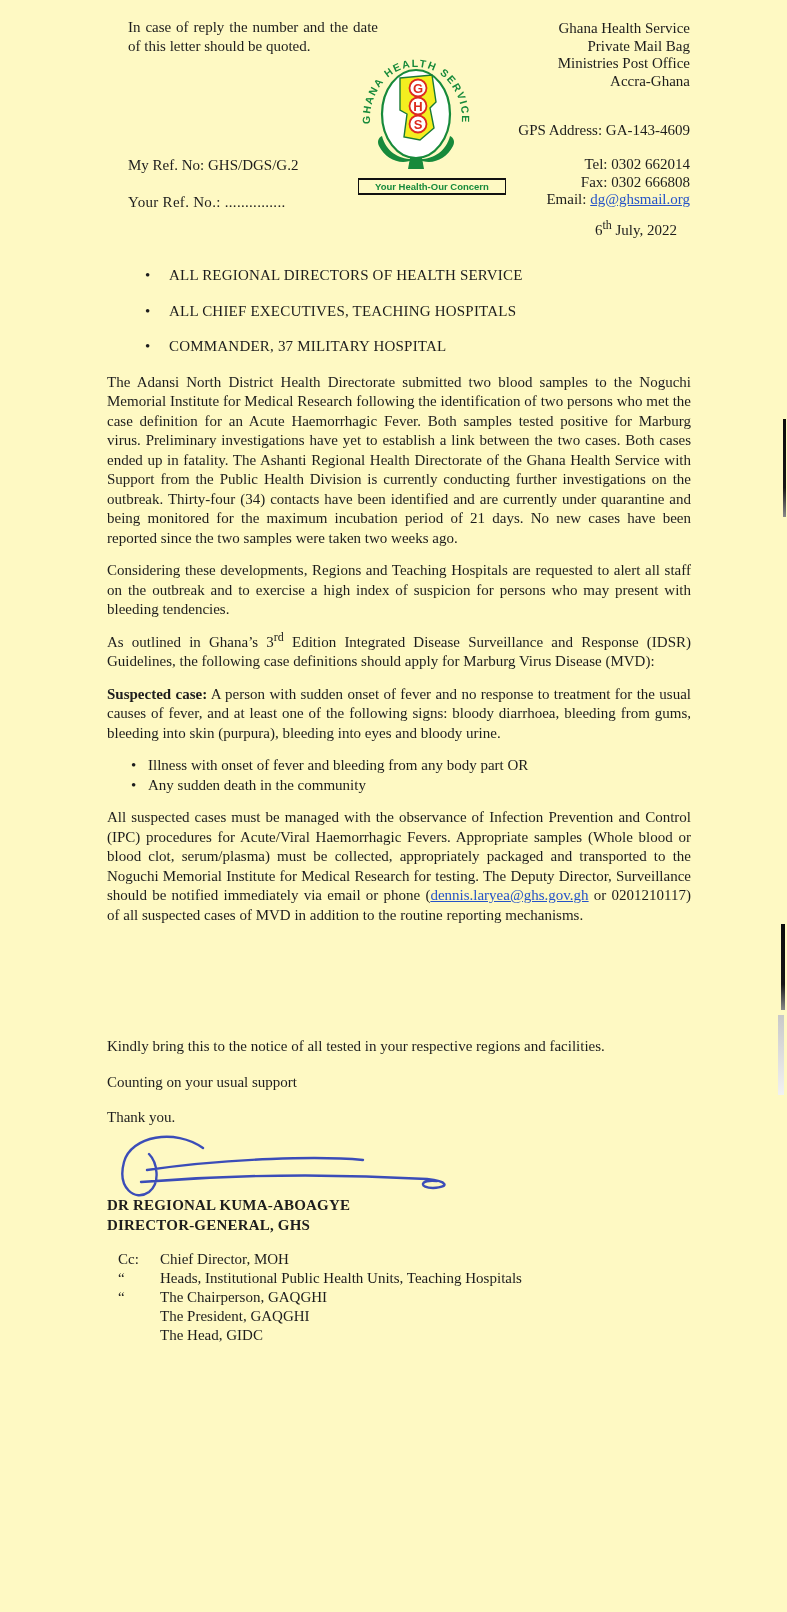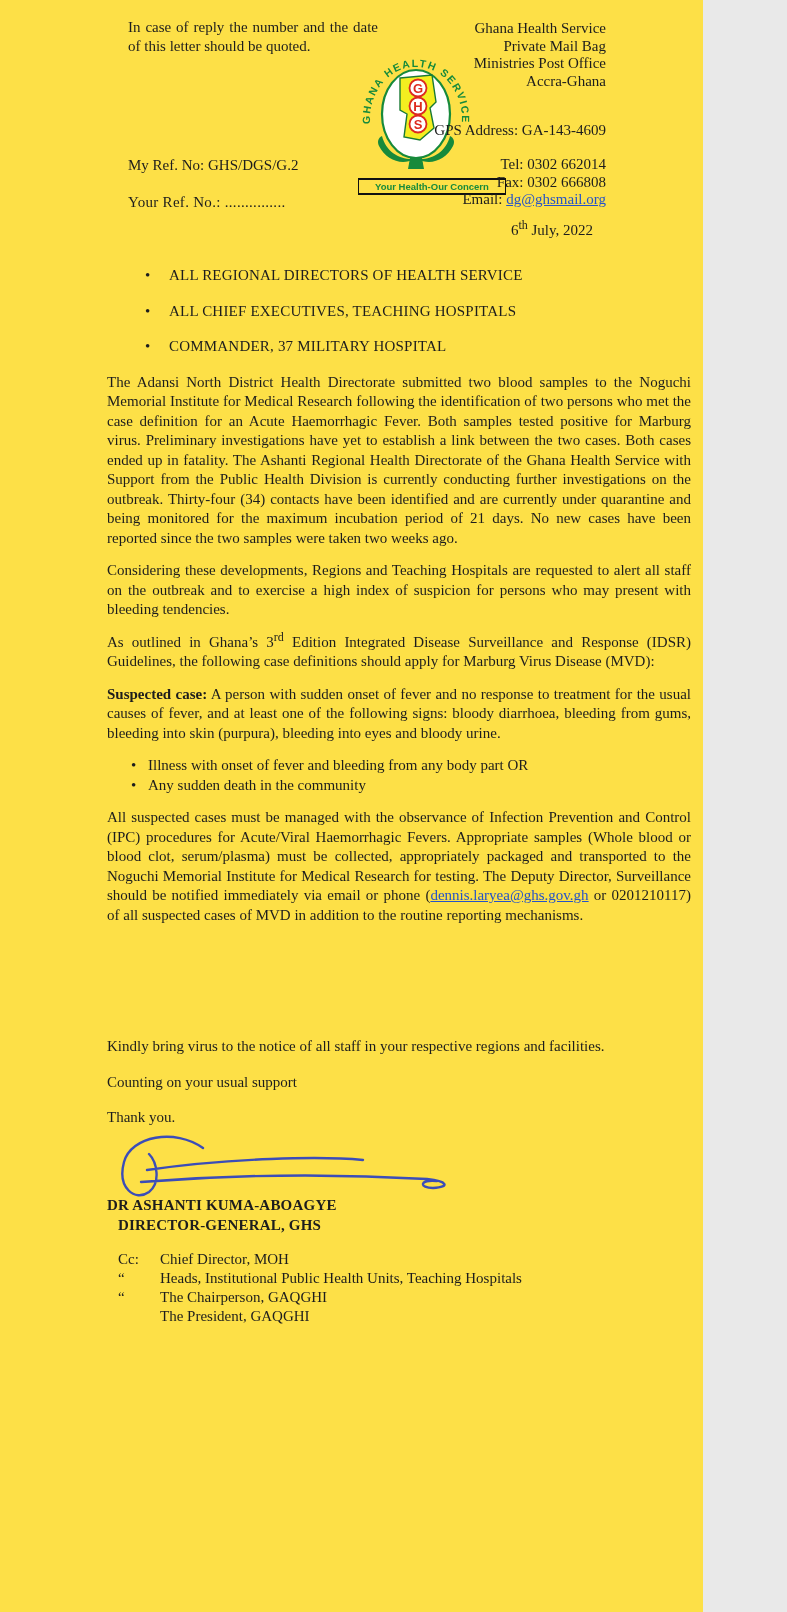--- a/index.html
+++ b/index.html
@@ -1,19 +1,19 @@
 <!DOCTYPE html>
 <html><head>
 <meta charset="utf-8">
 <style>
   html,body{margin:0;padding:0;background:#e9e9e9;}
   .page{
     position:relative;
-    width:703px;height:1612px;
-    background:#fde047;
+    width:787px;height:1612px;
+    background:#fef9c3;
     font-family:"Liberation Serif","DejaVu Serif",serif;
     color:#1d1d1d;
     overflow:hidden;
   }
   
   .reply-note{position:absolute;left:128px;top:18px;width:250px;font-size:15px;line-height:18.5px;text-align:justify;}
   .myref{position:absolute;left:128px;top:157px;font-size:15px;}
   .yourref{position:absolute;left:128px;top:194px;font-size:15px;letter-spacing:.3px;}
   .org-block{position:absolute;right:97px;top:20px;font-size:15px;line-height:17.5px;text-align:right;}
   .gps{position:absolute;right:97px;top:122px;font-size:15px;text-align:right;}
@@ -41,21 +41,21 @@
   p.para{margin:0 0 13px 0;text-align:justify;}
   .comm-heading{font-weight:bold;margin:0 0 2px 0;}
   .comm-bullets{list-style:none;margin:0 0 13px 0;padding:0;}
   .comm-bullets li{display:flex;}
   .comm-bullets .bullet{width:17px;margin-left:24px;}
   .closing-kindly{margin:112px 0 0 0;}
   .closing-counting{margin:16px 0 0 0;}
   .closing-thanks{margin:16px 0 0 0;}
   .signature{margin:4px 0 0 4px;display:block;}
   .sig-name{font-weight:bold;letter-spacing:.2px;margin-top:-4px;}
-  .sig-title{font-weight:bold;letter-spacing:.2px;margin-top:1px;margin-left:11px;}
+  .sig-title{font-weight:bold;letter-spacing:.2px;margin-top:1px;}
   .cc-block{margin-top:14px;}
   .cc-row{display:flex;line-height:19px;}
   .cc-mark{width:42px;padding-left:11px;}
   .cc-text{flex:1;}
   
   .artifact{position:absolute;background:linear-gradient(to bottom,#0c0c0c 0%,#161616 70%,#8a8a8a 100%);}
   .artifact-1{left:783px;top:419px;width:3px;height:98px;}
   .artifact-2{left:781px;top:924px;width:4px;height:86px;}
   .artifact-3{left:778px;top:1015px;width:6px;height:80px;background:linear-gradient(to bottom,#c9c9c9,#f2f2f2);}
 </style>
@@ -154,56 +154,60 @@
       <li>
           <span class="bullet">•</span>
           <span>Any sudden death in the community</span>
         </li>
     </ul>
 
     <p class="para">
       <span>All suspected cases must be managed with the observance of Infection Prevention and Control (IPC) procedures for Acute/Viral Haemorrhagic Fevers. Appropriate samples (Whole blood or blood clot, serum/plasma) must be collected, appropriately packaged and transported to the Noguchi Memorial Institute for Medical Research for testing. The Deputy Director, Surveillance should be notified immediately via email or phone (</span><a class="doc-link">dennis.laryea@ghs.gov.gh</a><span> or 0201210117) of all suspected cases of MVD in addition to the routine reporting mechanisms.</span>
     </p>
 
-    <p class="closing-kindly">Kindly bring virus to the notice of all staff in your respective regions and facilities.</p>
+    <p class="closing-kindly">Kindly bring this to the notice of all tested in your respective regions and facilities.</p>
     <p class="closing-counting">Counting on your usual support</p>
     <p class="closing-thanks">Thank you.</p>
 
     <svg class="signature" width="350" height="68" viewBox="0 0 350 68">
       <path d="M 92 16
                C 64 -4 20 4 13 30
                C 6 56 24 70 38 60
                C 50 51 46 30 38 22
                M 36 38
                C 120 26 210 24 252 28
                M 30 50
                C 130 42 230 42 316 47
                C 336 49 340 55 322 56
                C 308 56 308 47 326 49" fill="none" stroke="#3b4db8" stroke-width="2.4" stroke-linecap="round" stroke-linejoin="round"></path>
     </svg>
 
-    <div class="sig-name">DR ASHANTI KUMA-ABOAGYE</div>
+    <div class="sig-name">DR REGIONAL KUMA-ABOAGYE</div>
     <div class="sig-title">DIRECTOR-GENERAL, GHS</div>
 
     <div class="cc-block">
       <div class="cc-row">
           <span class="cc-mark">Cc:</span>
           <span class="cc-text">Chief Director, MOH</span>
         </div>
       <div class="cc-row">
           <span class="cc-mark">“</span>
           <span class="cc-text">Heads, Institutional Public Health Units, Teaching Hospitals</span>
         </div>
       <div class="cc-row">
           <span class="cc-mark">“</span>
           <span class="cc-text">The Chairperson, GAQGHI</span>
         </div>
       <div class="cc-row">
           <span class="cc-mark"></span>
           <span class="cc-text">The President, GAQGHI</span>
+        </div>
+      <div class="cc-row">
+          <span class="cc-mark"></span>
+          <span class="cc-text">The Head, GIDC</span>
         </div>
     </div>
 
   </div>
 
   <div class="artifact artifact-1"></div>
   <div class="artifact artifact-2"></div>
   <div class="artifact artifact-3"></div>
 
 </div>

